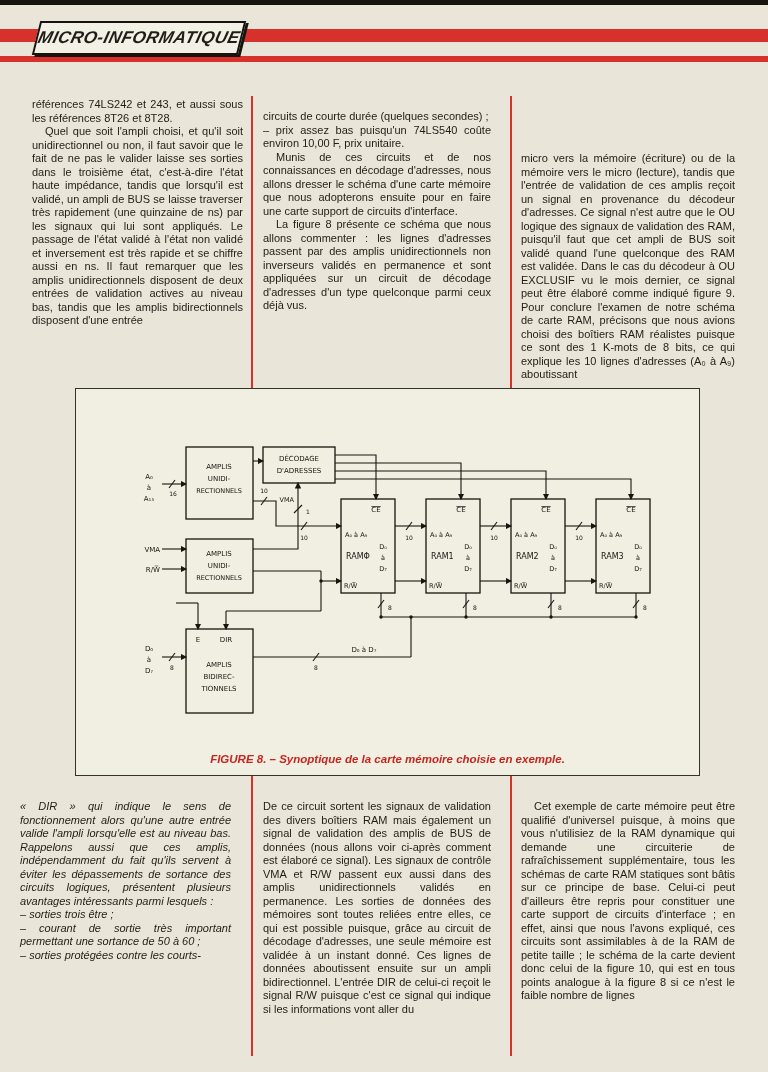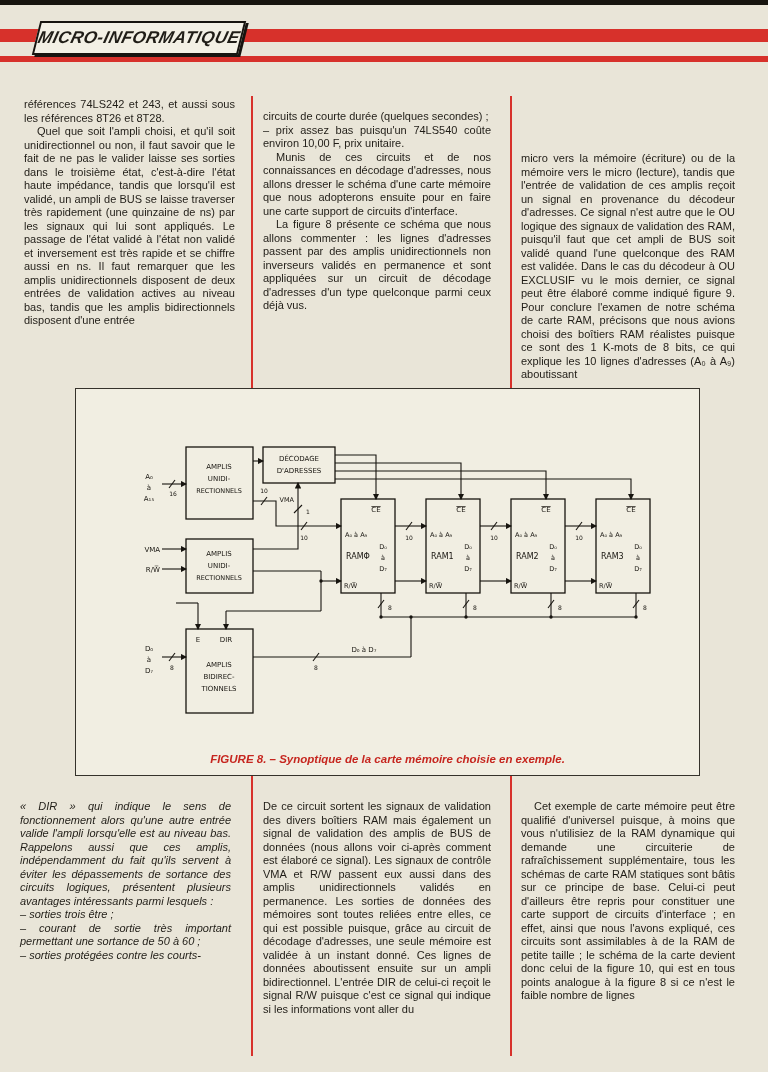--- a/index.html
+++ b/index.html
@@ -19,21 +19,21 @@
 
   .rule  { position:absolute; top:96px; height:960px; width:2px; background:#d7312b; }
   .rule1 { left:251px; }
   .rule2 { left:510px; }
 
   .col { position:absolute; text-align:justify; font-size:11px; line-height:13.5px; }
   .col p { margin:0; }
   .col p.sp  { }
   .col p.ind { text-indent:13px; }
 
-  .c-t1 { left:24px;  top:98px;  width:211px; }
+  .c-t1 { left:32px;  top:98px;  width:211px; }
   .c-t2 { left:263px; top:110px; width:228px; }
   .c-t3 { left:521px; top:106px; width:214px;margin-top:46px; }
   .c-b1 { left:20px;  top:800px; width:211px;font-style:italic; }
   .c-b2 { left:263px; top:800px; width:228px; }
   .c-b3 { left:521px; top:800px; width:214px; }
 
   .figure { position:absolute; left:75px; top:388px; width:625px; height:388px;
             background:#f1eee2; border:1.5px solid #35322b; z-index:2; }
   .figure svg { position:absolute; left:0; top:0; }
   .caption { position:absolute; left:0; right:0; top:341px; text-align:center;

